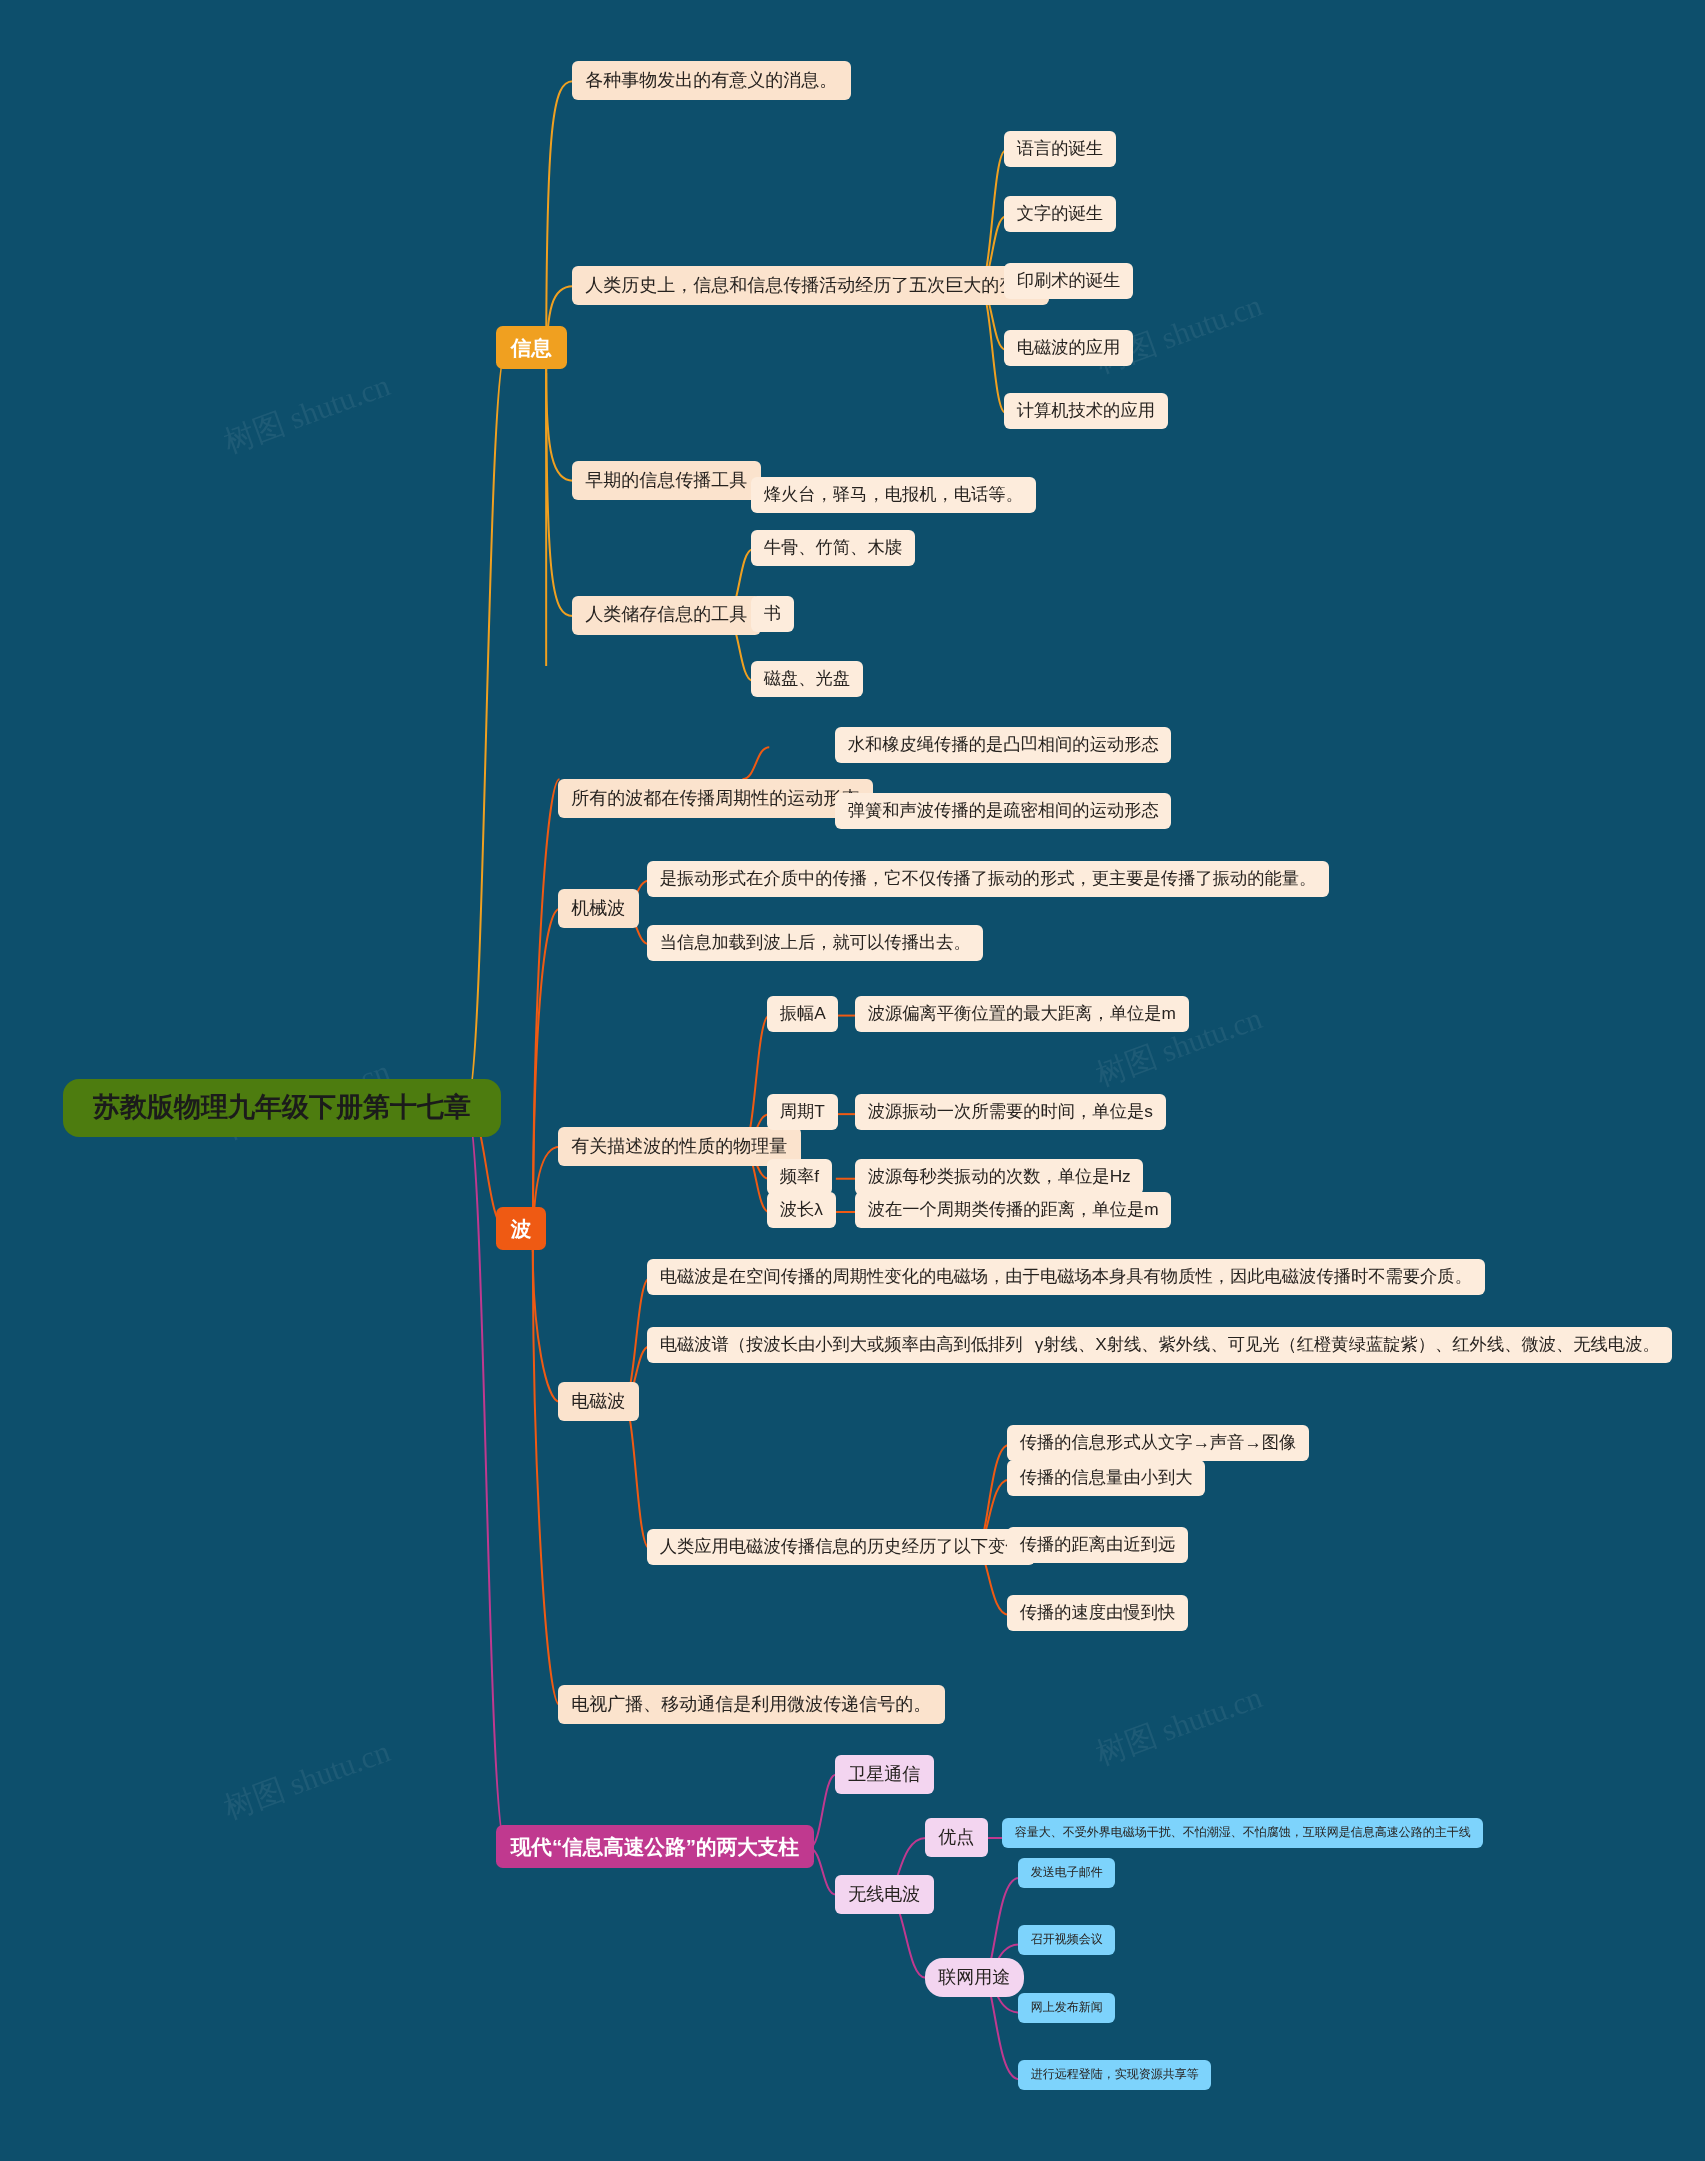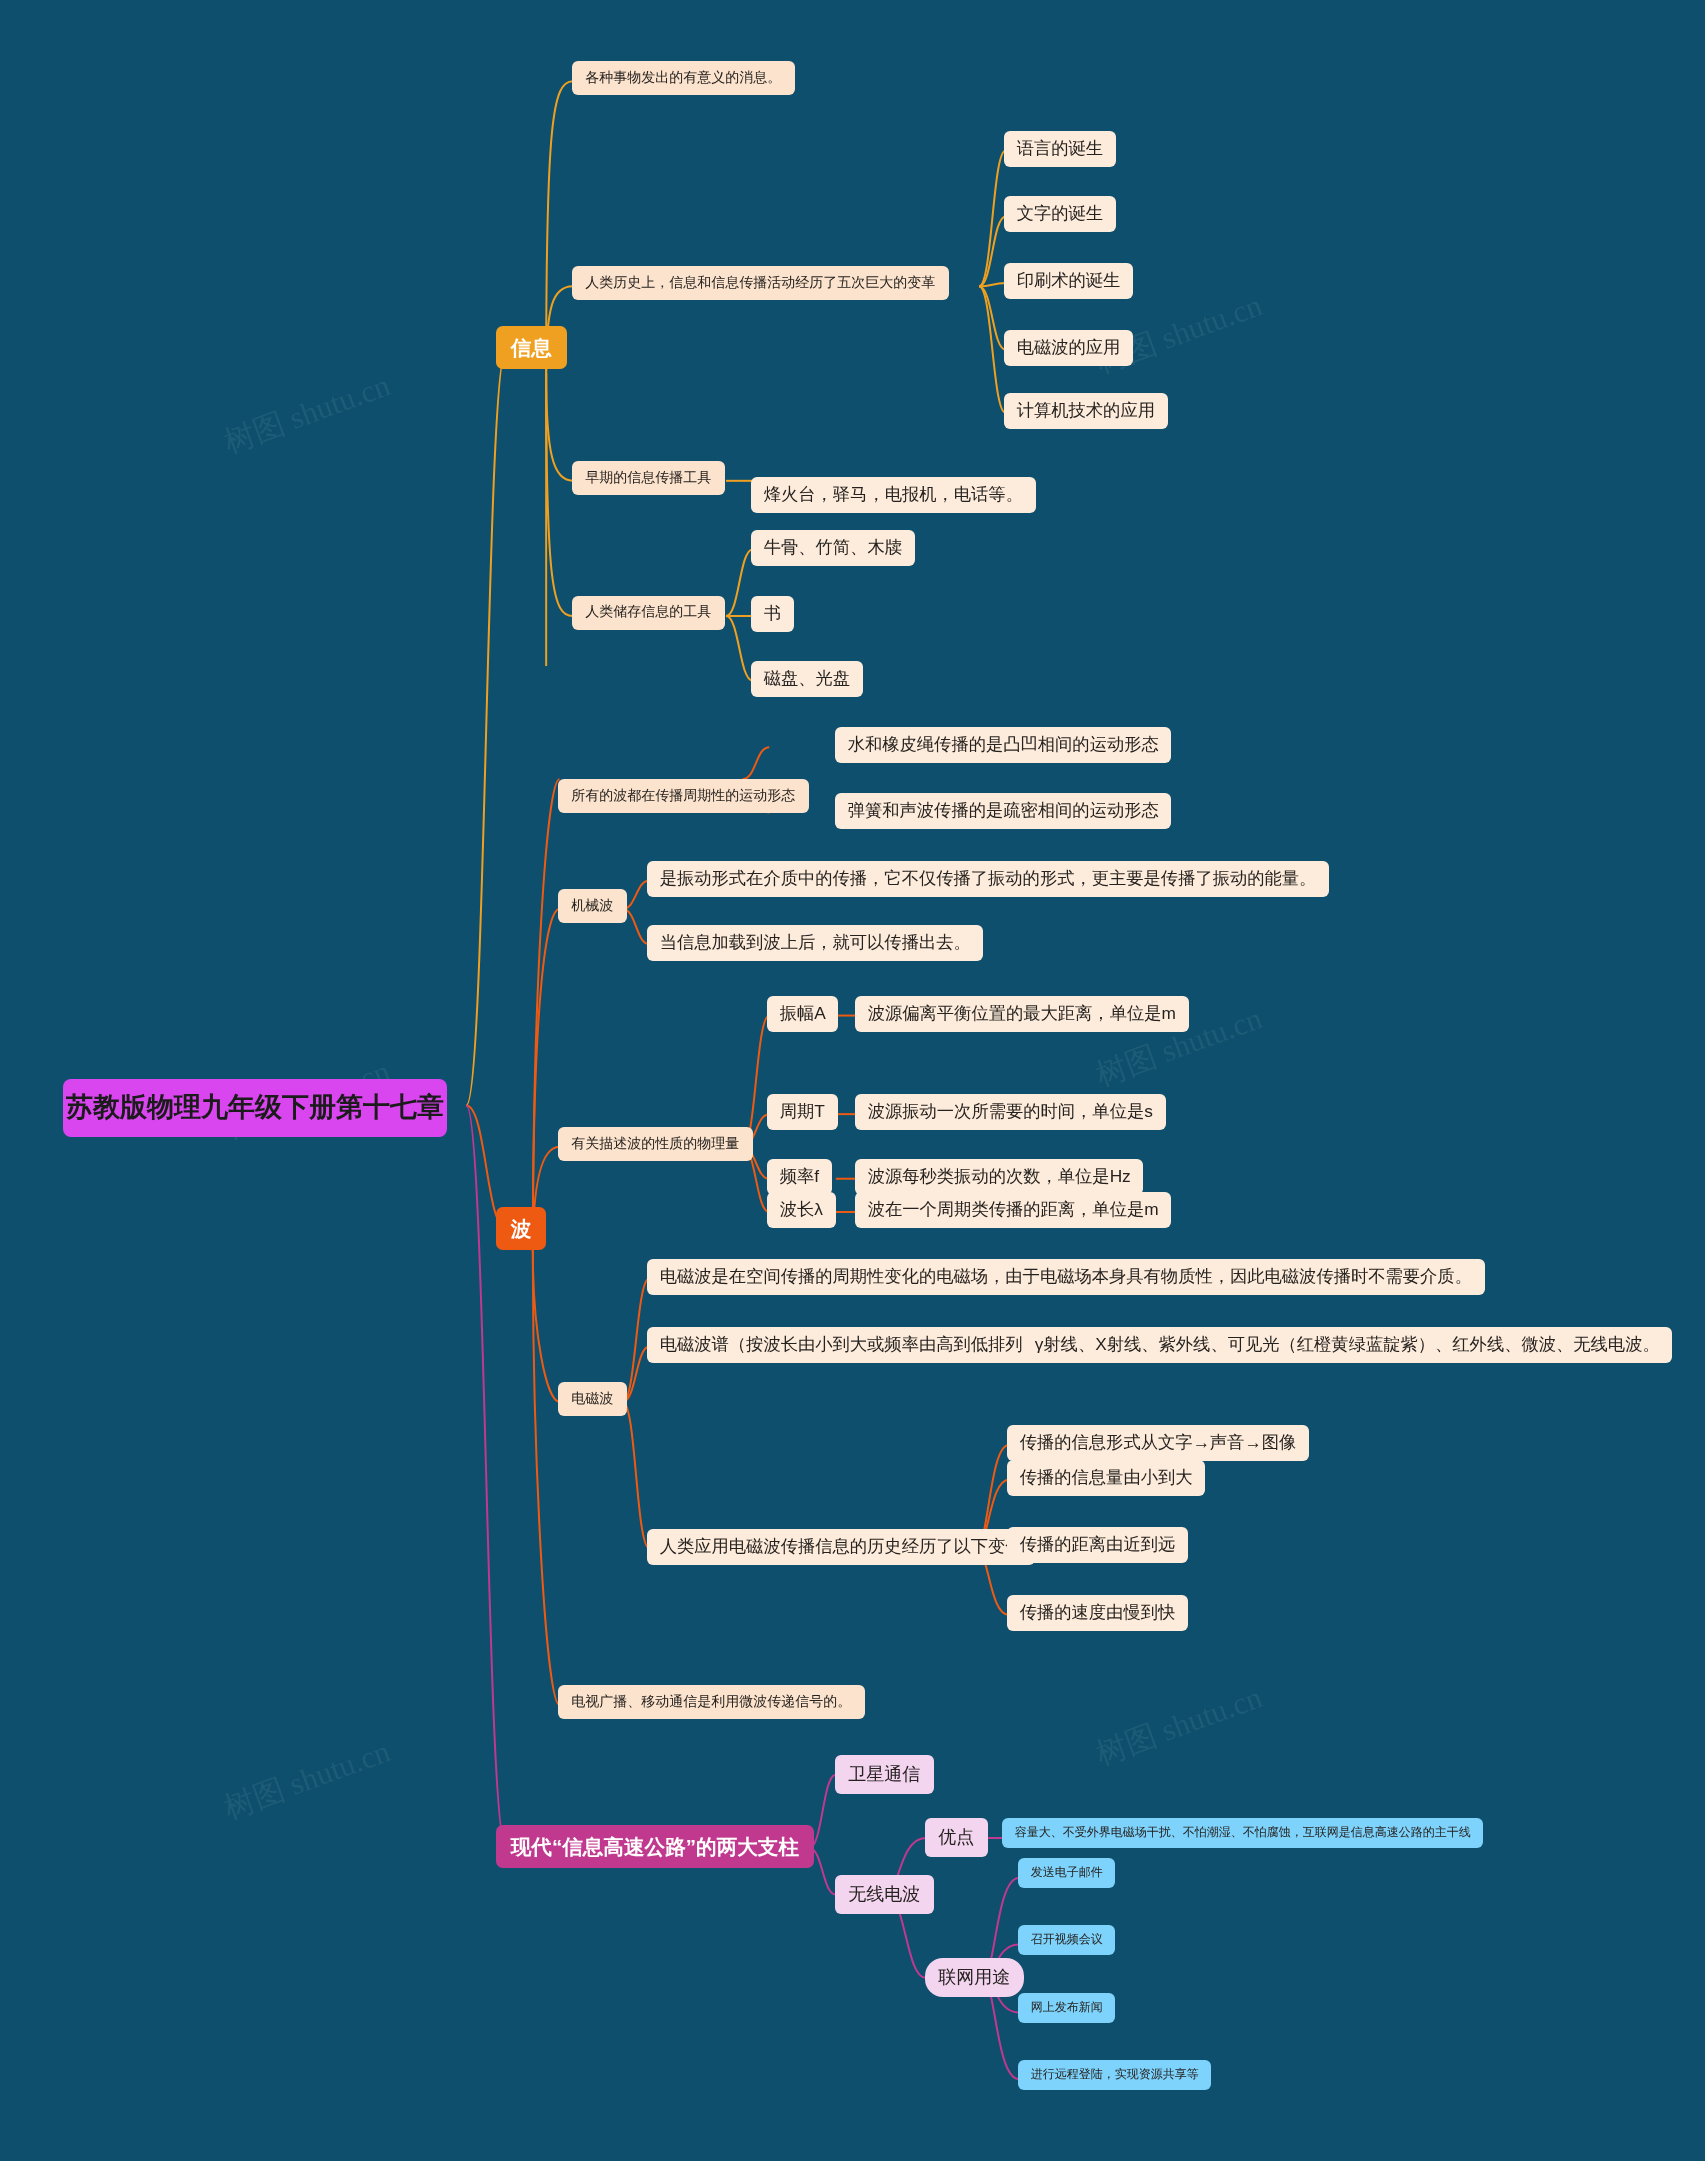--- a/index.html
+++ b/index.html
@@ -14,34 +14,34 @@
   svg.links{position:absolute;left:0;top:0;width:1705px;height:2161px;pointer-events:none;}
   .node{
     position:absolute;
     box-sizing:border-box;
     border-radius:6.7px;
     display:flex;align-items:center;
     white-space:nowrap;
     line-height:1.25;
   }
   .root{
-    background:#d946ef;color:#1b1b1b;
+    background:#4d7c0f;color:#1b1b1b;
     font-size:27px;font-weight:600;
-    padding:12px 3px;border-radius:8px;
+    padding:12px 30px;border-radius:16px;
   }
   .lvl1{
     color:#ffffff;font-size:20.6px;font-weight:600;
     padding:8.7px 14.7px;border-radius:6.7px;
   }
   .l1-info{background:#f0a020;}
   .l1-wave{background:#ef5a13;}
   .l1-hw{background:#c0398f;}
   .lvl2{
     background:#fbe3cd;color:#26221f;
-    font-size:14px;padding:8px 13.3px;border-radius:6px;
+    font-size:18px;padding:8px 13.3px;border-radius:6px;
   }
   .lvl3{
     background:#fdecdc;color:#26221f;
     font-size:17.3px;padding:7.3px 12.7px;border-radius:6px;
   }
   .pink2{background:#f3d5f0;color:#26221f;font-size:18px;padding:8px 13.3px;border-radius:6px;}
   .pink3{background:#7dd3fc;color:#26221f;font-size:12px;padding:7.3px 12.7px;border-radius:6px;}
   .wm{
     position:absolute;
     color:rgba(255,255,255,0.07);

